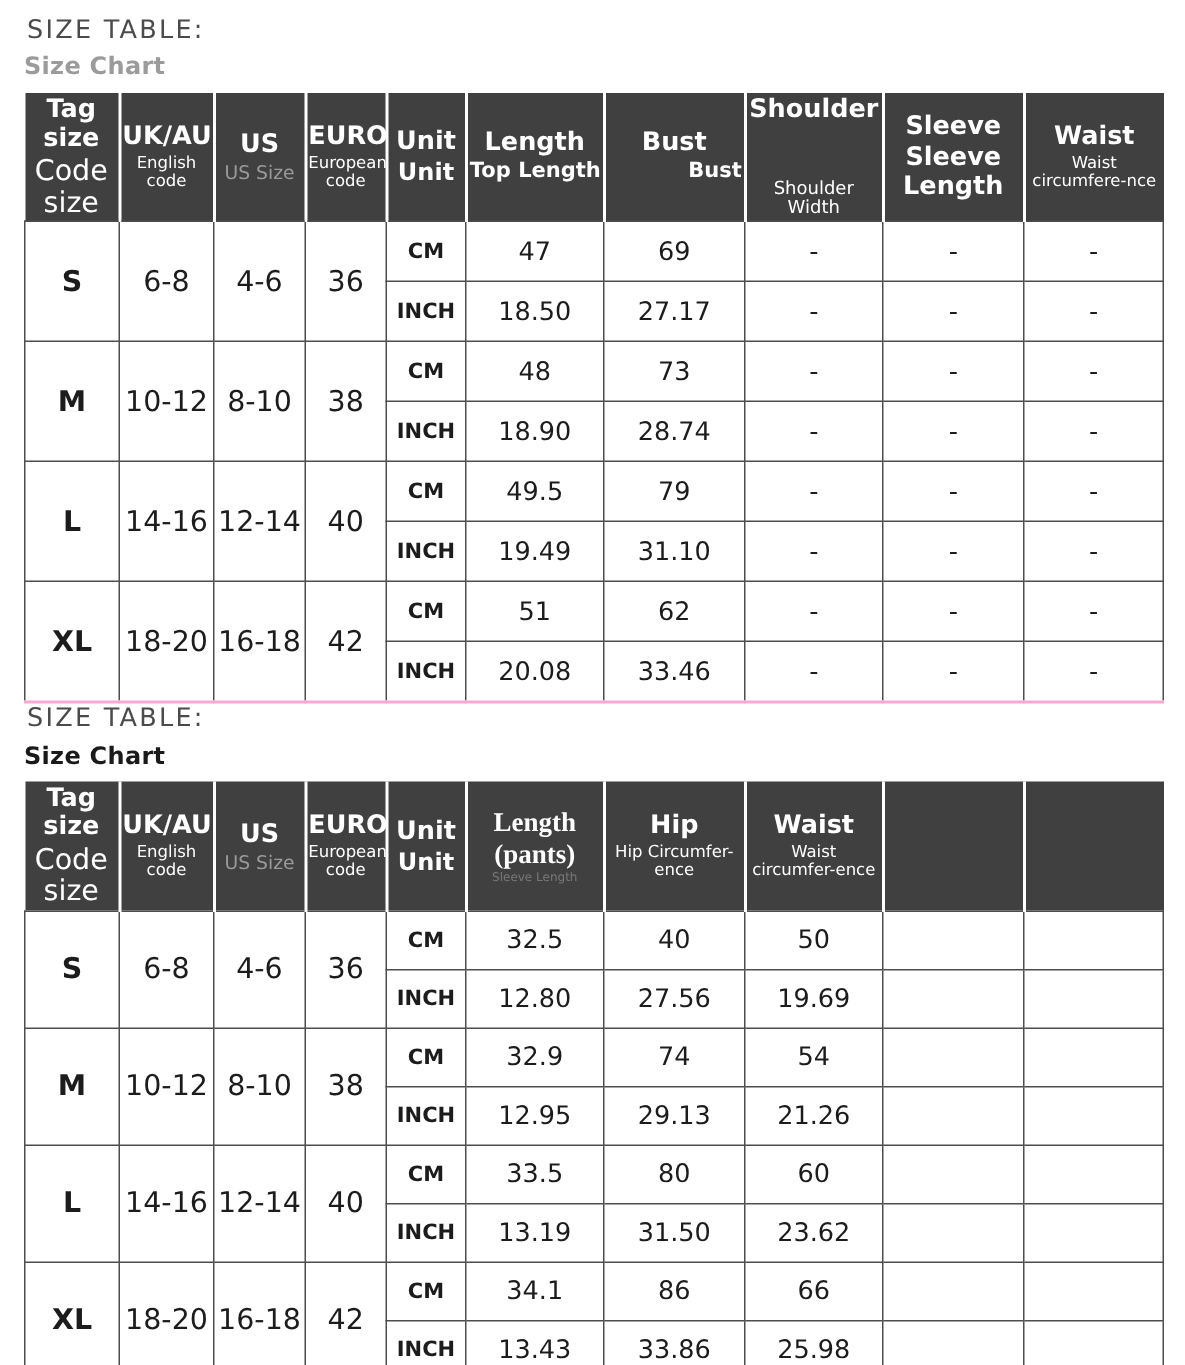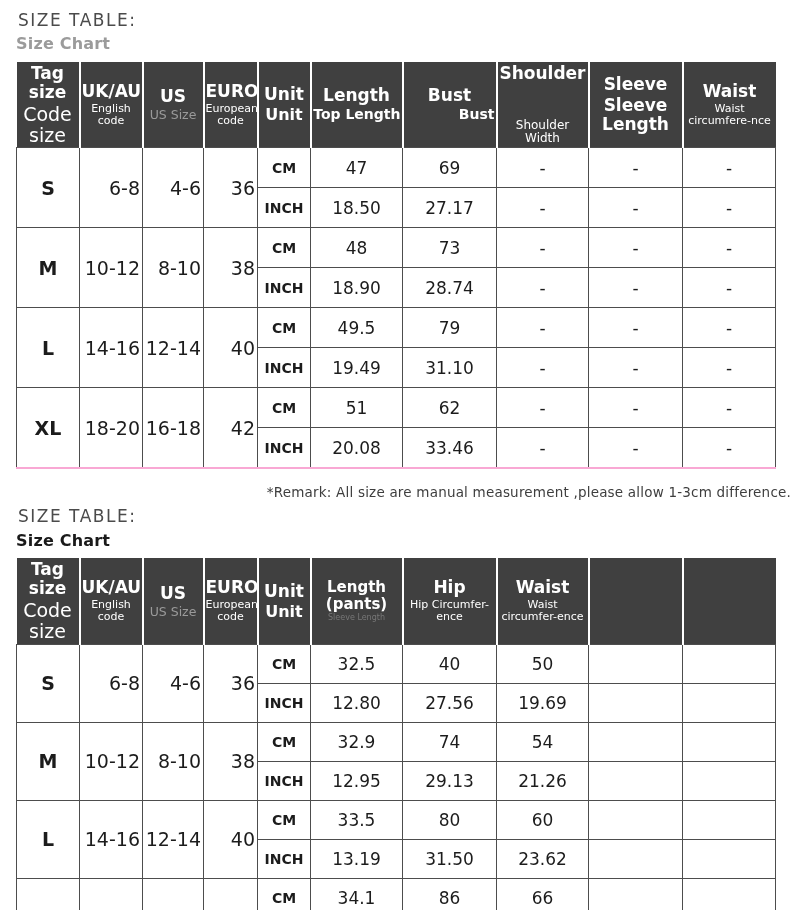--- a/index.html
+++ b/index.html
@@ -27,31 +27,31 @@
   .t1 thead tr{height:50px;}
   .t2 thead tr{height:60px;}
   .hm{display:block;font-size:17px;font-weight:700;line-height:1.12;}
   .hs{display:block;font-size:11px;font-weight:400;line-height:1.1;margin-top:2px;}
   .c-tag .hs{font-size:19px;}
   .c-us .hs{font-size:12.5px;color:#9a9a9a;}
   .c-unit .hs{font-size:16px;font-weight:700;}
   .c-len .hs,.c-bust .hs{font-size:14px;font-weight:600;text-align:right;}
   .c-sleeve .hs{font-size:17px;font-weight:600;}
   .c-shoulder .hs{font-size:12px;margin-top:36px;}
-  .c-lenp .hm{font-size:15px;}
+  .c-lenp .hm{font-size:18px;font-family:Liberation Serif, serif;}
   .c-lenp .hs{font-size:8px;color:#777;}
 
   td{
     border:1px solid #4d4d4d;text-align:center;vertical-align:middle;
     font-size:17px;color:#1c1c1c;padding:0 2px;
   }
   .t1 td{height:39px;}
   .t2 td{height:38px;}
   td.tag{font-size:19px;font-weight:600;}
-  td.big{font-size:19px;text-align:right;}
+  td.big{font-size:19px;}
   td.unit{font-size:14px;font-weight:600;}
 
   .remark{
     width:775px;text-align:right;font-size:13.5px;color:#3e3e3e;
     margin:15px 0 6px 0;letter-spacing:.2px;
   }
 </style>
 </head>
 <body>
 
@@ -198,21 +198,20 @@
         <td class="unit">INCH</td>
         <td>20.08</td>
         <td>33.46</td>
         <td>-</td>
         <td>-</td>
         <td>-</td>
       </tr>
     </tbody>
   </table>
 
-  <div class="remark">*Remark: All size are manual measurement ,please allow 1-3cm difference.</div>
 
   <div class="sec-title">SIZE TABLE:</div>
   <div class="sec-sub sub-dark">Size Chart</div>
 
   <table class="t2">
     <colgroup>
       <col style="width:63px">
         <col style="width:63px">
         <col style="width:61px">
         <col style="width:54px">

